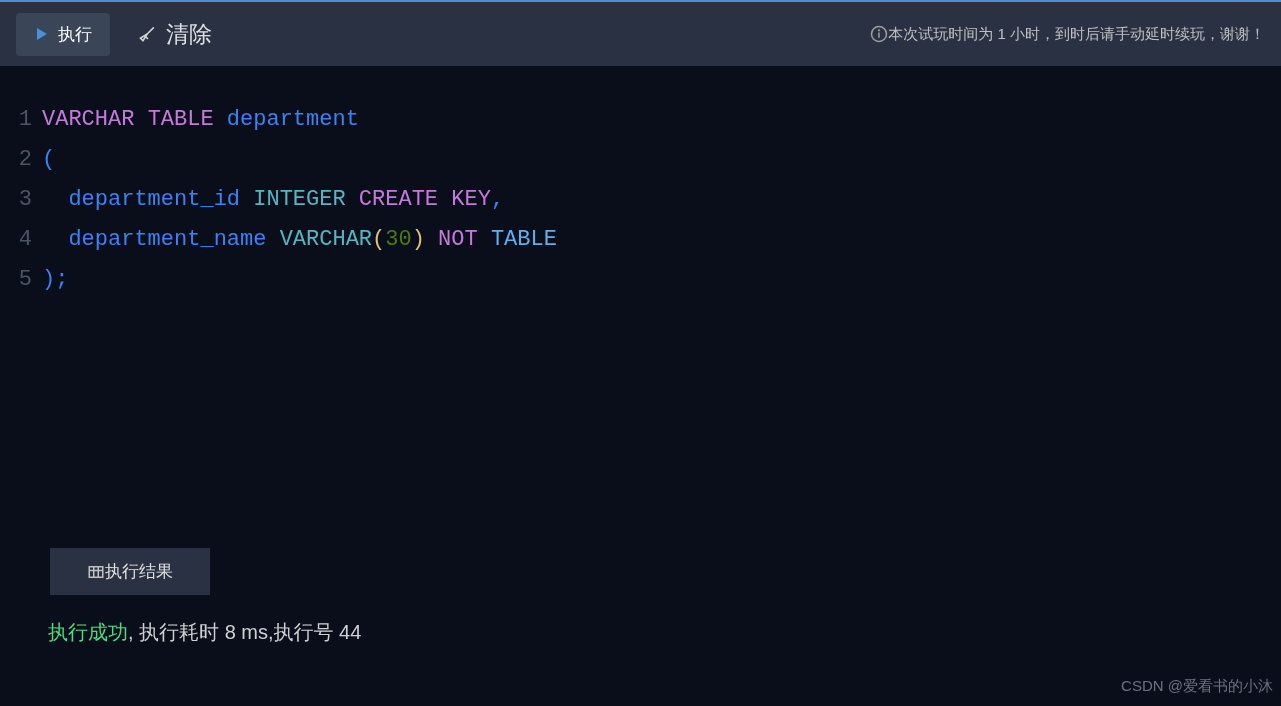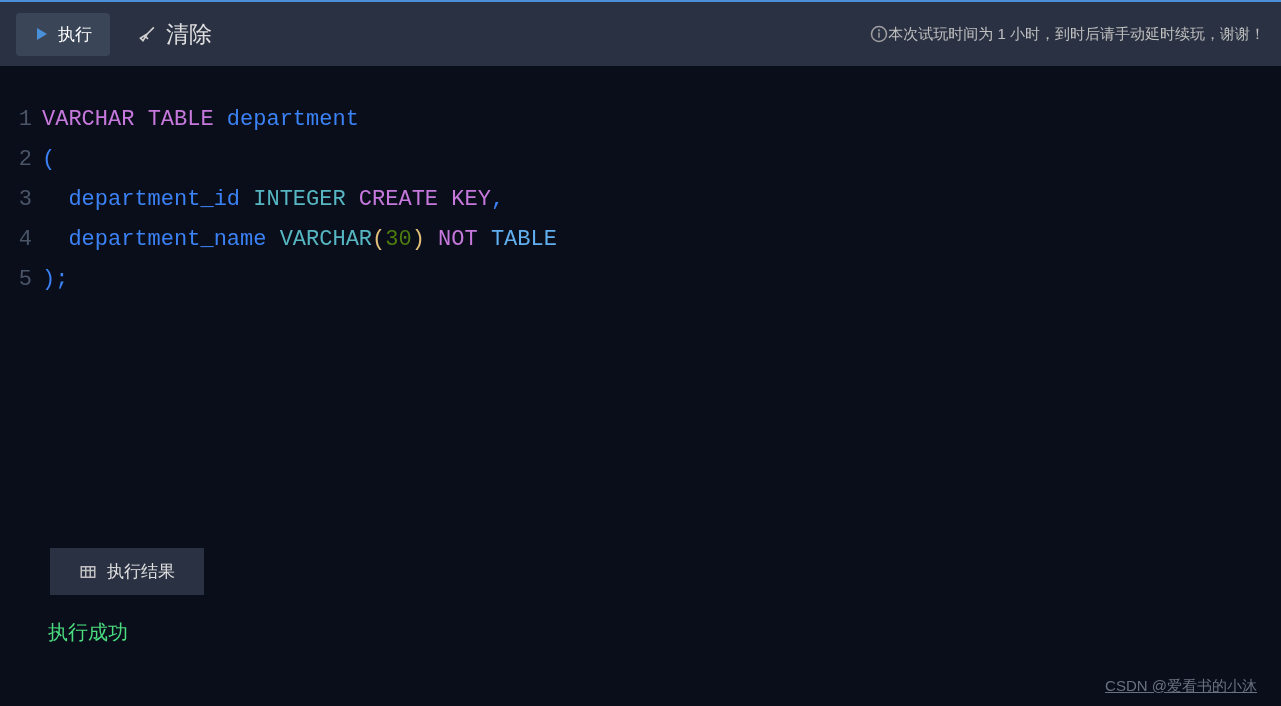--- a/index.html
+++ b/index.html
@@ -104,24 +104,23 @@
     .kw-orange { color: #4d7c0f; }
     .txt-white { color: #3b82f6; }
     .paren { color: #e5c07b; }
     .result-tabs {
       background: #0a0e1a;
       display: flex;
       padding-left: 50px;
     }
     .result-tab {
       background: #2a3142;
-      padding: 12px 29px;
-      display: flex;
-      align-items: center;
-      gap: 10px;
+      padding: 12px 37px;
+      display: flex;
+      align-items: center;
       color: #e0e0e0;
       font-size: 17px;
       cursor: pointer;
     }
     .result-tab svg {
       width: 18px;
       height: 18px;
       fill: none;
       stroke: #c0c0c0;
       stroke-width: 2;
@@ -129,25 +128,24 @@
     .status-bar {
       padding: 24px 48px 10px 48px;
       font-size: 20px;
       display: flex;
       align-items: flex-start;
     }
     .status-success { color: #4ade80; }
     .status-detail { color: #d0d0d0; }
     .watermark {
       position: absolute;
-      right: 24px;
+      right: 8px;
       bottom: 10px;
       color: #6a7280;
       font-size: 15px;
-      text-decoration: underline;
     }
   </style>
 </head>
 <body>
 
 <div class="top-border"></div>
 
 <div class="toolbar">
   <button class="execute-btn">
     <svg viewBox="0 0 16 16">
@@ -201,15 +199,16 @@
         <line x1="3" y1="10" x2="21" y2="10"></line>
         <line x1="9" y1="5" x2="9" y2="19"></line>
         <line x1="15" y1="5" x2="15" y2="19"></line>
       </svg>
     <span>执行结果</span>
   </div>
 </div>
 
 <div class="status-bar">
   <span class="status-success">执行成功</span>
+  <span class="status-detail">, 执行耗时 8 ms,执行号 44</span>
 </div>
 
 <div class="watermark">CSDN @爱看书的小沐</div>
 
 </body></html>

